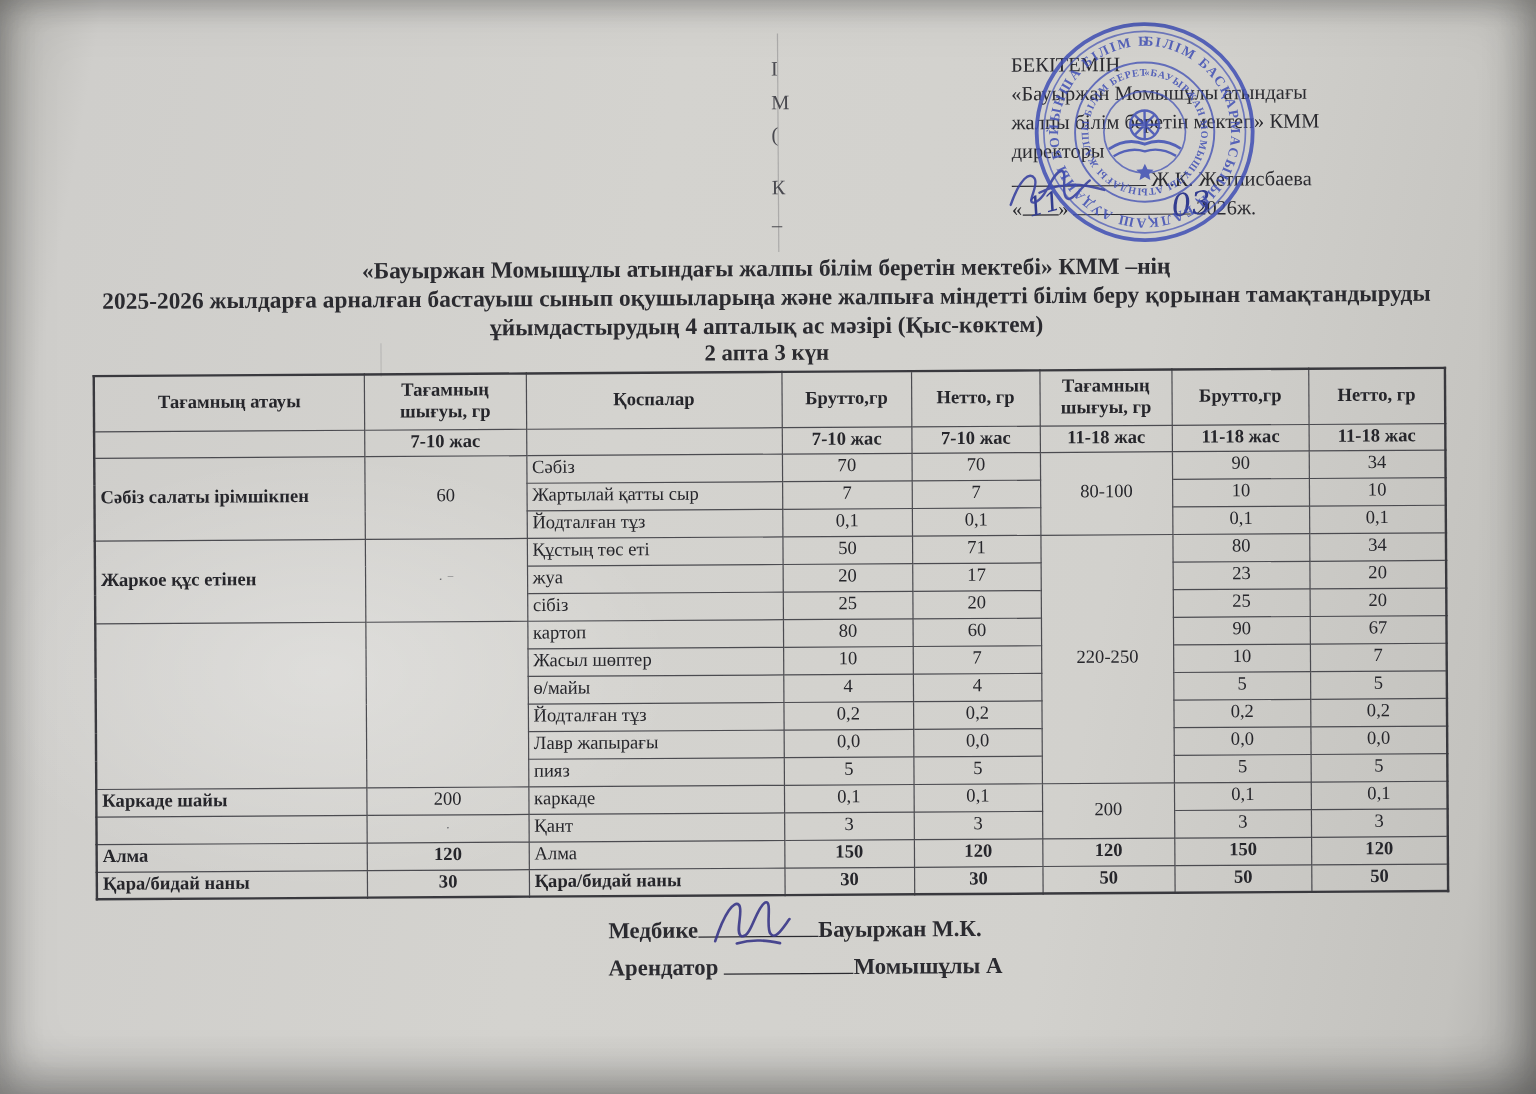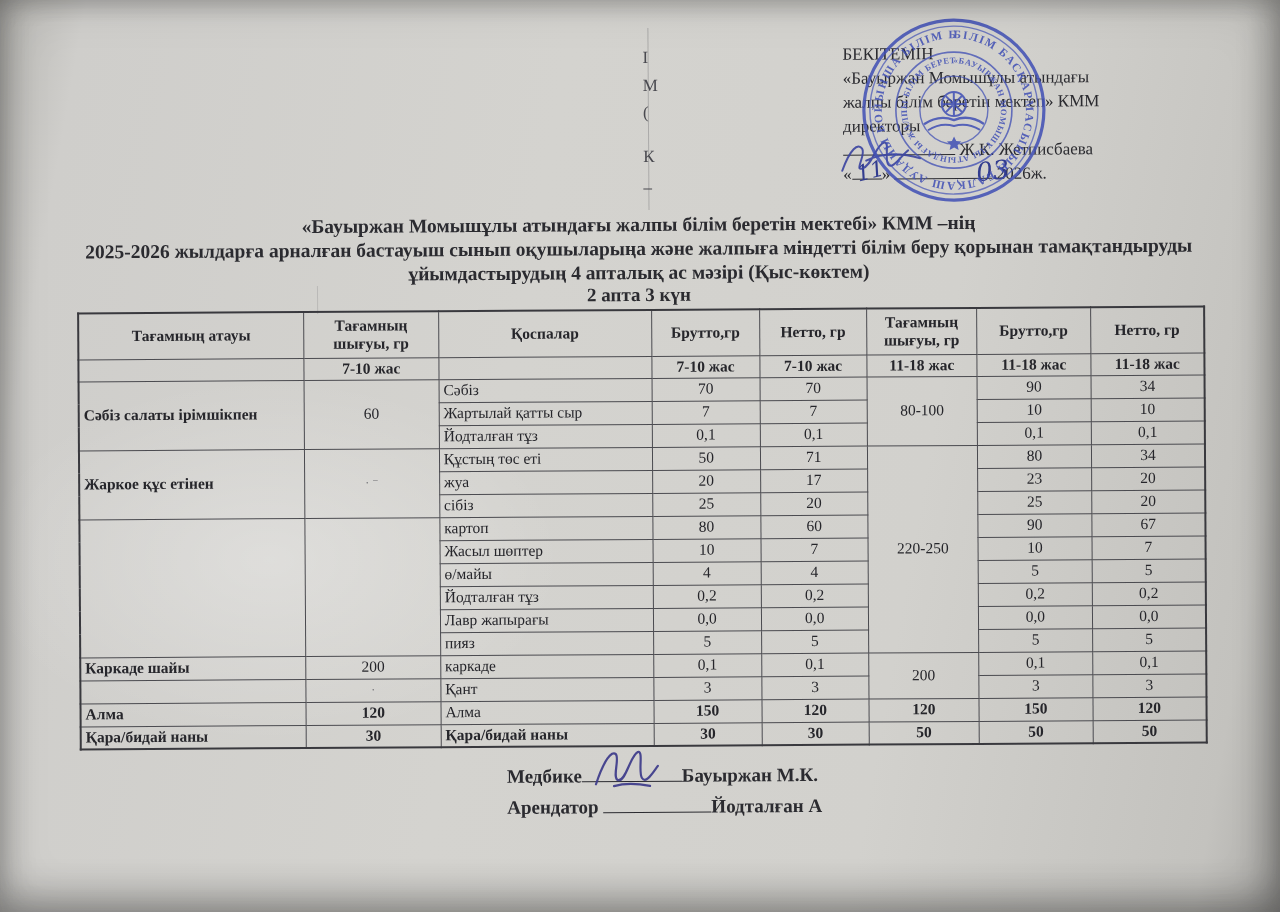--- a/index.html
+++ b/index.html
@@ -309,21 +309,21 @@
           </tr>
         </tbody>
     </table>
   </div>
 
   <div id="footer">
     <div>
       <span>Медбике</span><span class="u" style="width:100px"></span><span>Бауыржан М.К.</span>
     </div>
     <div>
-      <span>Арендатор</span>&nbsp;<span class="u" style="width:108px"></span><span>Йодталған А</span>
+      <span>Арендатор</span>&nbsp;<span class="u" style="width:108px"></span><span>Момышұлы А</span>
     </div>
   </div>
 
   <svg class="sig-svg" style="left:586px;top:744px;" width="86" height="46" viewBox="0 0 86 46">
     <path d="M8,40 C16,16 24,6 28,10 C32,14 24,34 30,36 C38,38 42,12 50,8 C56,6 50,28 54,34 C58,40 64,30 70,22 M26,42 C40,38 52,40 62,42" fill="none" stroke="#3c3a8a" stroke-width="2.2" stroke-linecap="round" opacity=".92"></path>
   </svg>
 
 </div>
 
 <div id="vignette"></div>

